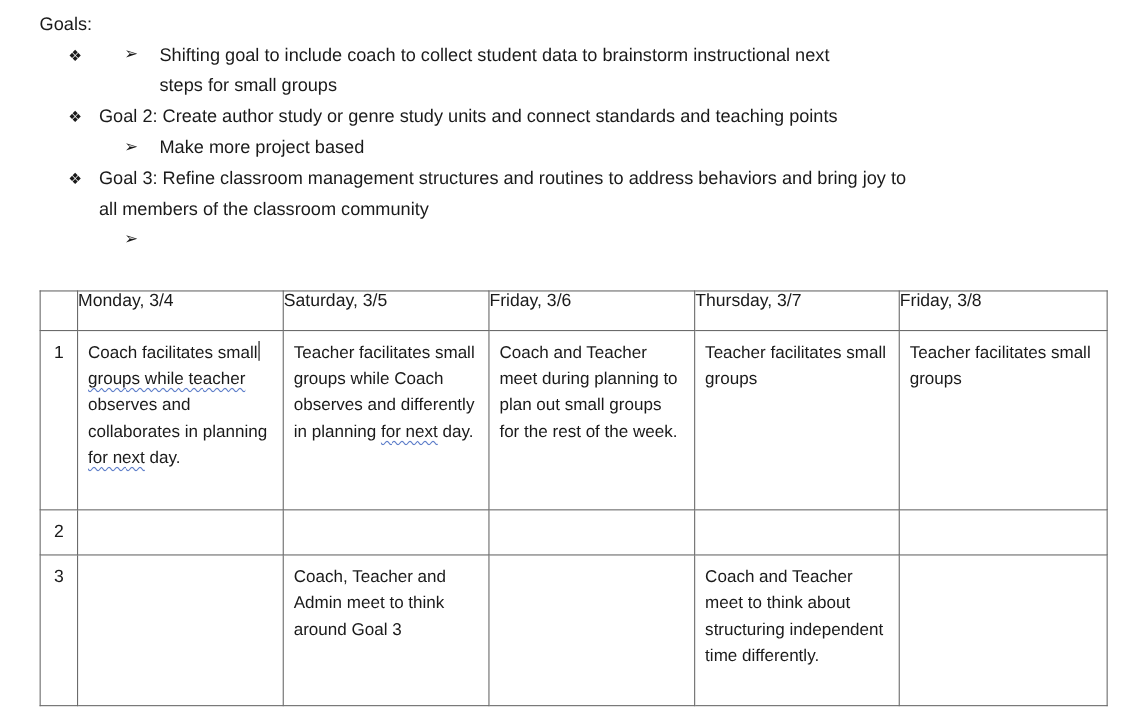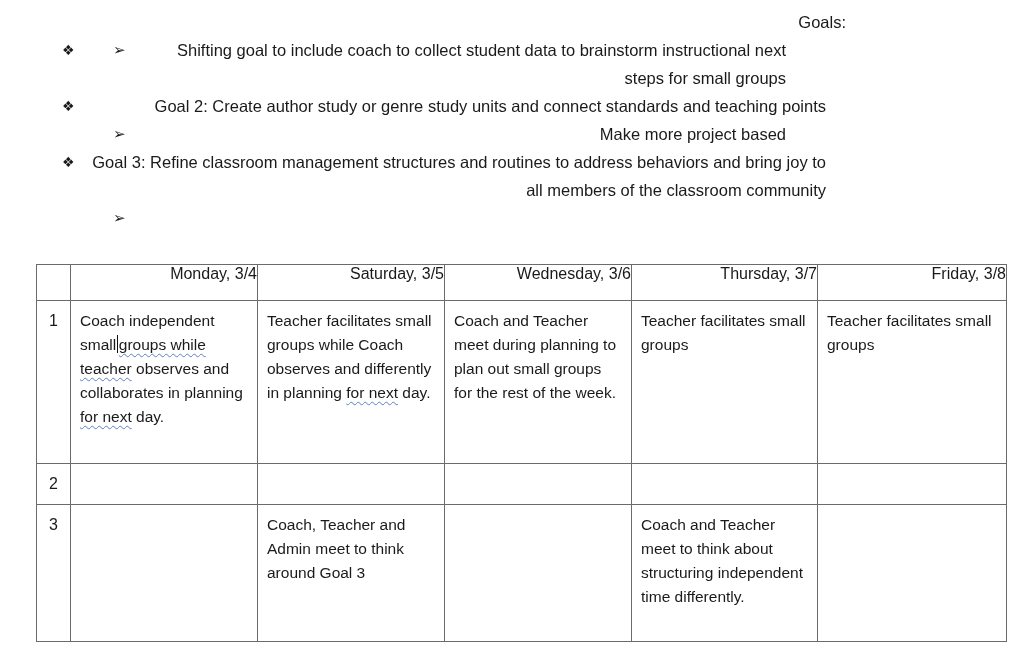--- a/index.html
+++ b/index.html
@@ -15,21 +15,20 @@
     overflow: hidden;
     position: relative;
   }
 
   
   .goals-block {
     position: absolute;
     left: 0;
     top: 0;
     width: 846px;
-    text-align: right;
   }
   .goals-heading {
     font-size: 16.5px;
     line-height: 28px;
     padding: 8px 0 0 36px;
     color: #1a1a1a;
   }
   .goal-l1 {
     position: relative;
     font-size: 16.5px;
@@ -82,21 +81,21 @@
     padding: 0;
     font-weight: normal;
   }
   th.col-num, td.col-num { width: 33px; }
   th.col-day, td.col-day { width: 186px; }
   th.col-day.w-thu, td.col-day.w-thu { width: 185px; }
   th.col-day.w-fri, td.col-day.w-fri { width: 188px; }
 
   thead th {
     height: 35px;
-    text-align: right;
+    text-align: left;
     vertical-align: middle;
     font-size: 16px;
     color: #1a1a1a;
   }
 
   .cellpad {
     padding: 8px 8px 8px 9px;
     line-height: 24px;
     color: #1a1a1a;
   }
@@ -160,33 +159,33 @@
   </div>
 </div>
 
 <div class="sched-wrap">
   <table class="sched">
     <thead>
       <tr>
         <th class="col-num"></th>
         <th class="col-day">Monday, 3/4</th>
         <th class="col-day">Saturday, 3/5</th>
-        <th class="col-day">Wednesday, 3/6</th>
+        <th class="col-day">Friday, 3/6</th>
         <th class="col-day w-thu">Thursday, 3/7</th>
         <th class="col-day w-fri">Friday, 3/8</th>
       </tr>
     </thead>
     <tbody>
 
       <tr class="row1">
         <td class="col-num">
           <div class="numpad">1</div>
         </td>
         <td class="col-day">
-          <div class="cellpad"><span>Coach independent small</span><span class="caret"></span><span class="sq-wave">groups while teacher</span><span> observes</span><span> and collaborates in planning </span><span class="sq-wave">for next</span><span> day.</span></div>
+          <div class="cellpad"><span>Coach facilitates small</span><span class="caret"></span><span class="sq-wave">groups while teacher</span><span> observes</span><span> and collaborates in planning </span><span class="sq-wave">for next</span><span> day.</span></div>
         </td>
         <td class="col-day">
           <div class="cellpad"><span>Teacher facilitates small groups while Coach observes and differently in planning </span><span class="sq-wave">for next</span><span> day.</span></div>
         </td>
         <td class="col-day">
           <div class="cellpad">Coach and Teacher meet during planning to plan out small groups for the rest of the week.</div>
         </td>
         <td class="col-day w-thu">
           <div class="cellpad">Teacher facilitates small groups</div>
         </td>

